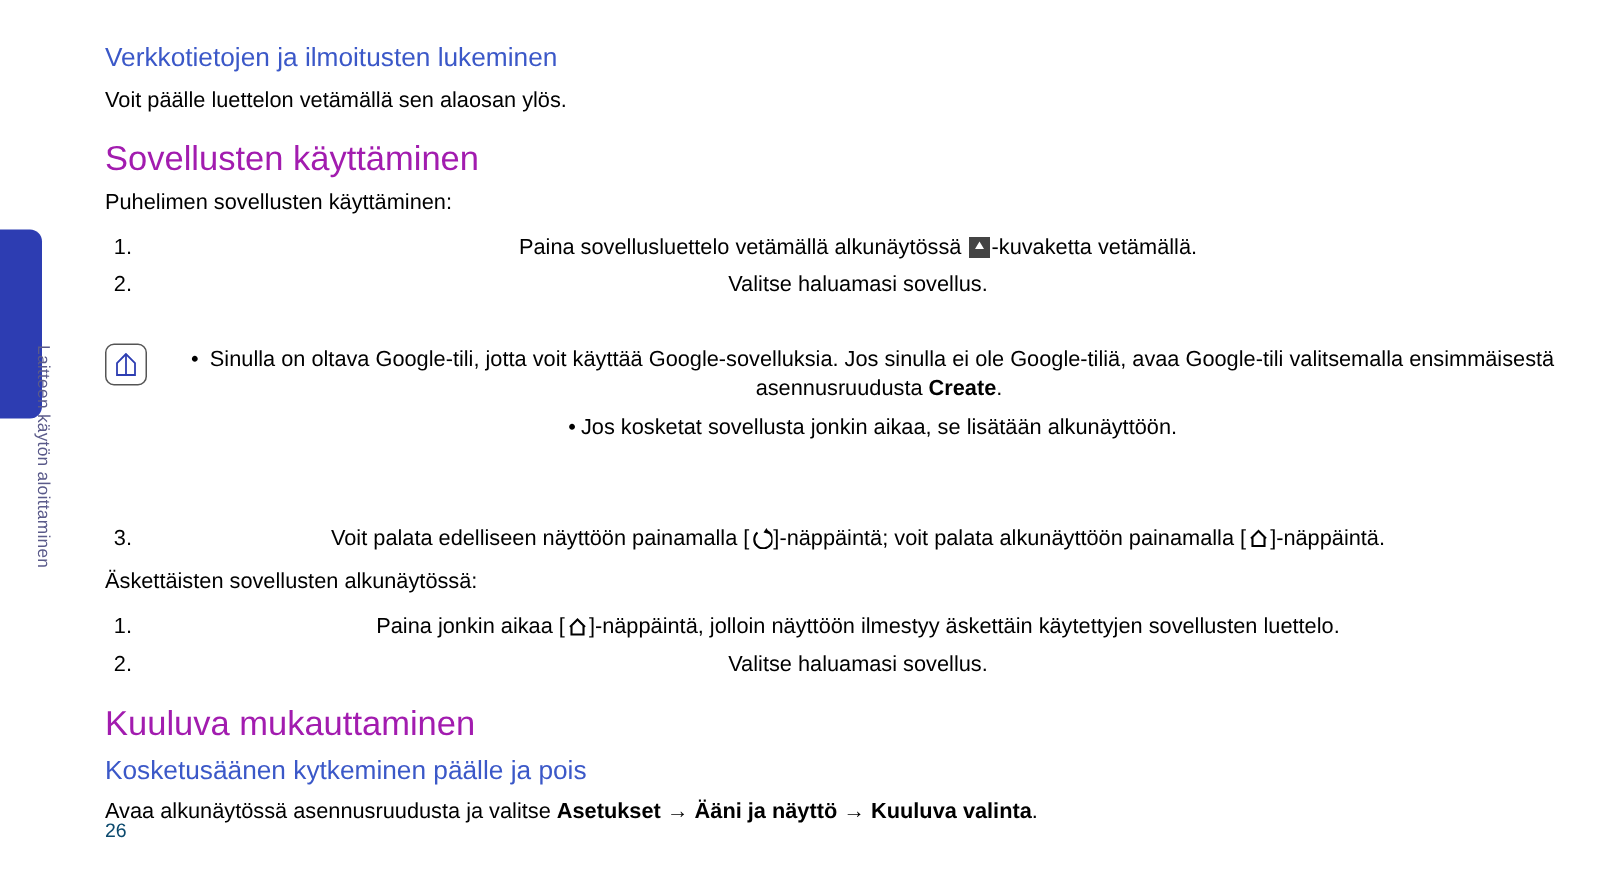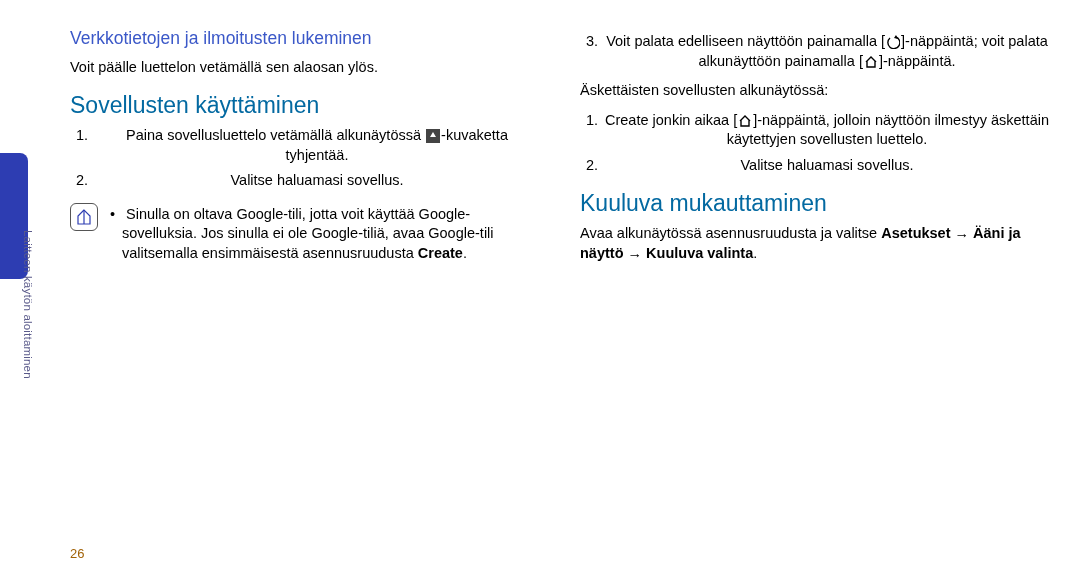--- a/index.html
+++ b/index.html
@@ -35,30 +35,31 @@
     white-space: nowrap;
   }
   .page {
     position: absolute;
     left: 70px;
     top: 28px;
     right: 30px;
     bottom: 28px;
     display: flex;
     gap: 40px;
+    flex-direction: column;
   }
   .col {
     flex: 1 1 0;
     min-width: 0;
   }
   h2.sect {
     font-size: 23px;
     font-weight: 400;
     margin: 14px 0 6px 0;
-    color: #0369a1;
+    color: #a21caf;
     line-height: 1.25;
   }
   h3.blue {
     color: #3b58c8;
     font-size: 17.5px;
     font-weight: 400;
     margin: 0 0 8px 0;
     line-height: 1.25;
   }
   p.body {
@@ -89,21 +90,22 @@
     display: inline-block;
     width: 12px;
     margin-left: -12px;
   }
   ul.bul li {
     margin-bottom: 6px;
   }
   .note-row {
     display: flex;
     gap: 10px;
-    margin-top: 10px;
+    margin-top: 26px;
+    text-align: center;
   }
   .note-icon {
     width: 26px;
     height: 26px;
     border: 1px solid #555;
     border-radius: 6px;
     display: flex;
     align-items: center;
     justify-content: center;
     font-size: 15px;
@@ -121,63 +123,65 @@
   }
   .kv-back {
     font-weight: bold;
   }
   .kv-home svg, .kv-apps svg { display:block; }
   .page-num {
     position: absolute;
     left: 70px;
     bottom: 24px;
     font-size: 13px;
-    color: #a16207;
+    color: #0c4a6e;
   }
   b { font-weight: 700; }
 </style>
 </head>
 <body>
 
 <div class="side-tab"></div>
 <div class="side-label">Laitteen käytön aloittaminen</div>
 
 <div class="page">
 
   <div class="col">
 
     <h3 class="blue">Verkkotietojen ja ilmoitusten lukeminen</h3>
 
 
     <p class="body">Voit päälle luettelon vetämällä sen alaosan ylös.</p>
 
     <h2 class="sect">Sovellusten käyttäminen</h2>
 
+    <p class="body">Puhelimen sovellusten käyttäminen:</p>
 
     <ol class="num">
       <li>
         <span>Paina sovellusluettelo vetämällä alkunäytössä </span><span class="kv-icon"><svg width="14" height="14">
               <rect x="0" y="0" width="14" height="14" fill="#444"></rect>
               <polygon points="7,3 10,8 4,8" fill="#fff"></polygon>
-            </svg></span><span>-kuvaketta tyhjentää.</span>
+            </svg></span><span>-kuvaketta vetämällä.</span>
       </li>
       <li>Valitse haluamasi sovellus.</li>
     </ol>
 
     <div class="note-row">
       <div class="note-icon">
         <svg width="16" height="16" viewBox="0 0 16 16">
             <path d="M8 1L2 7v8h12V7L8 1z" fill="none" stroke="#2d3db2" stroke-width="1.2"></path>
             <line x1="8" y1="1" x2="8" y2="15" stroke="#2d3db2" stroke-width="1.2"></line>
           </svg>
       </div>
       <ul class="bul">
         <li>
           <span>Sinulla on oltava Google-tili, jotta voit käyttää Google-sovelluksia. Jos sinulla ei ole Google-tiliä, avaa Google-tili valitsemalla ensimmäisestä asennusruudusta </span><b>Create</b><span>.</span>
         </li>
+        <li>Jos kosketat sovellusta jonkin aikaa, se lisätään alkunäyttöön.</li>
       </ul>
     </div>
 
   </div>
 
   <div class="col">
 
     <ol class="num" start="3">
       <li>
         <span>Voit palata edelliseen näyttöön painamalla [</span><span class="kv-icon kv-back"><svg width="14" height="14" viewBox="0 0 14 14">
@@ -186,30 +190,31 @@
             </svg></span><span>]-näppäintä; voit palata alkunäyttöön painamalla [</span><span class="kv-icon kv-home"><svg width="14" height="14" viewBox="0 0 14 14">
               <path d="M2 7 L7 2 L12 7 M3 6 V12 H11 V6" fill="none" stroke="#000" stroke-width="1.4"></path>
             </svg></span><span>]-näppäintä.</span>
       </li>
     </ol>
 
     <p class="body">Äskettäisten sovellusten alkunäytössä:</p>
 
     <ol class="num">
       <li>
-        <span>Create jonkin aikaa [</span><span class="kv-icon kv-home"><svg width="14" height="14" viewBox="0 0 14 14">
+        <span>Paina jonkin aikaa [</span><span class="kv-icon kv-home"><svg width="14" height="14" viewBox="0 0 14 14">
               <path d="M2 7 L7 2 L12 7 M3 6 V12 H11 V6" fill="none" stroke="#000" stroke-width="1.4"></path>
             </svg></span><span>]-näppäintä, jolloin näyttöön ilmestyy äskettäin käytettyjen sovellusten luettelo.</span>
       </li>
       <li>Valitse haluamasi sovellus.</li>
     </ol>
 
     <h2 class="sect">Kuuluva mukauttaminen</h2>
 
 
+    <h3 class="blue">Kosketusäänen kytkeminen päälle ja pois</h3>
 
     <p class="body">
       <span>Avaa alkunäytössä asennusruudusta ja valitse </span><b>Asetukset → Ääni ja näyttö → Kuuluva valinta</b><span>.</span>
     </p>
 
   </div>
 </div>
 
 <div class="page-num">26</div>
 

